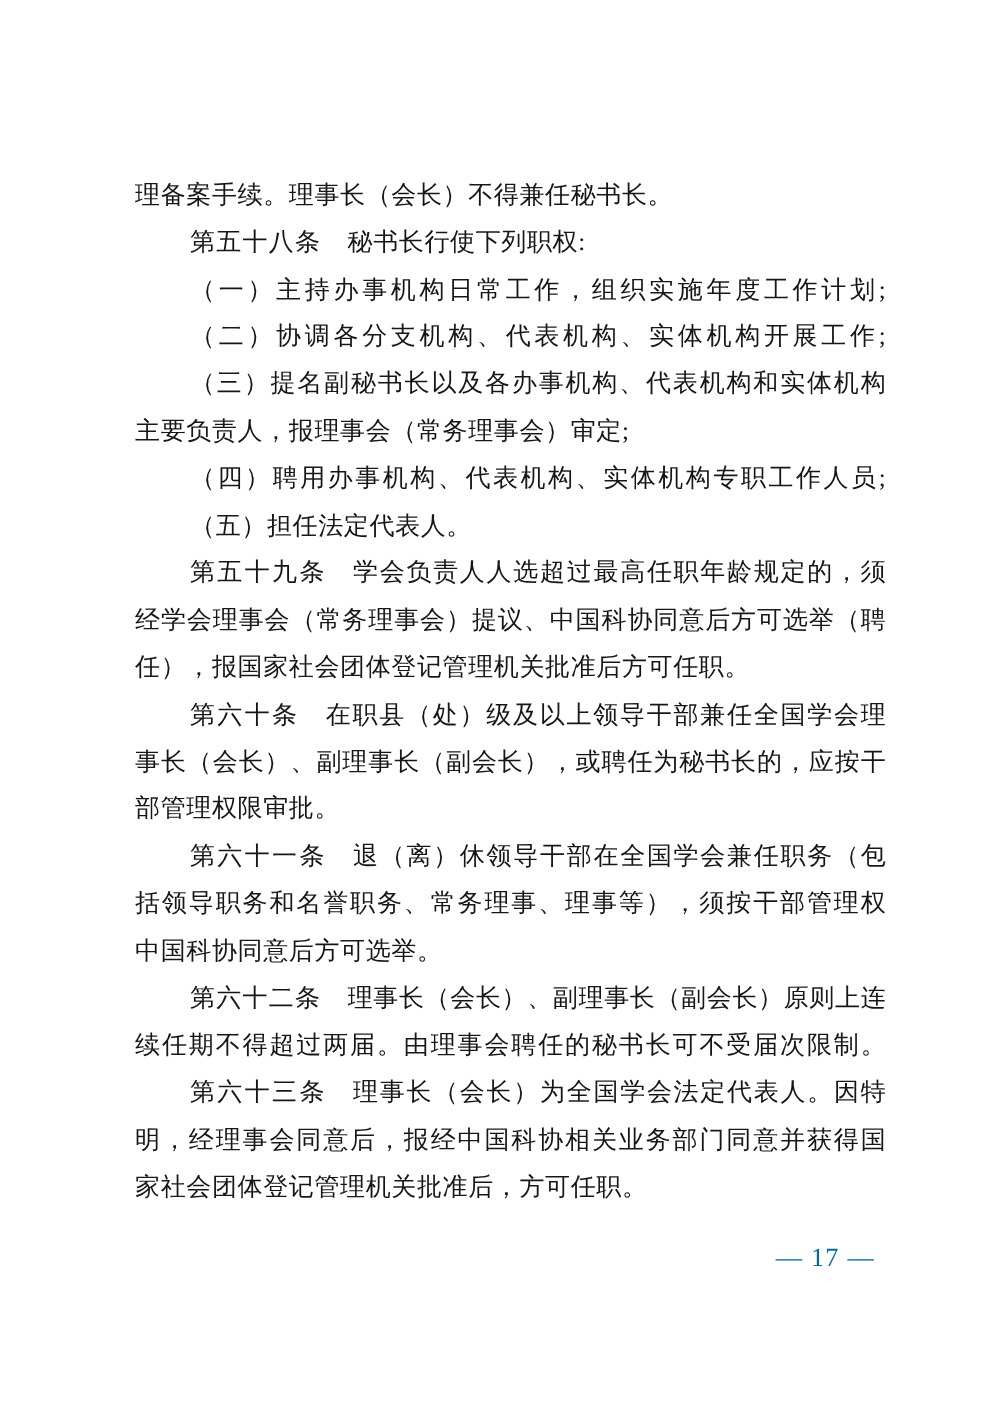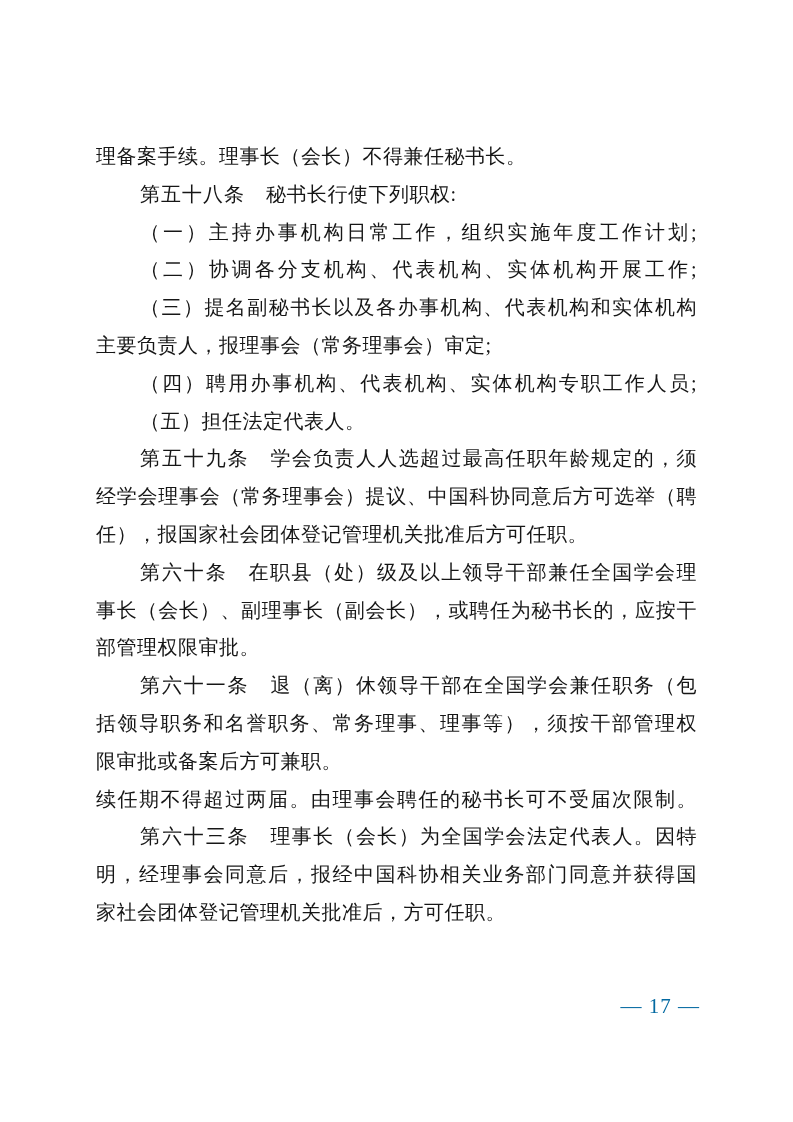--- a/index.html
+++ b/index.html
@@ -11,21 +11,21 @@
     position: relative;
     width: 793px;
     height: 1122px;
     background: #ffffff;
     overflow: hidden;
     font-family: "Liberation Serif", "DejaVu Serif", serif;
     color: #161616;
   }
   .textblock {
     position: absolute;
-    left: 96px;
+    left: 108px;
     top: 138px;
     width: 601px;
   }
   .line {
     font-size: 20px;
     line-height: 37.8px;
     text-align: left;
     letter-spacing: 0.5px;
   }
   .line.justify {
@@ -65,20 +65,21 @@
       <div class="line indent justify"><span class="rest">（四）聘用办事机构、代表机构、实体机构专职工作人员;</span></div>
       <div class="line indent"><span class="rest">（五）担任法定代表人。</span></div>
       <div class="line indent justify"><b class="head">第五十九条</b><span class="rest">学会负责人人选超过最高任职年龄规定的，须</span></div>
       <div class="line justify"><span class="rest">经学会理事会（常务理事会）提议、中国科协同意后方可选举（聘</span></div>
       <div class="line"><span class="rest">任），报国家社会团体登记管理机关批准后方可任职。</span></div>
       <div class="line indent justify"><b class="head">第六十条</b><span class="rest">在职县（处）级及以上领导干部兼任全国学会理</span></div>
       <div class="line justify"><span class="rest">事长（会长）、副理事长（副会长），或聘任为秘书长的，应按干</span></div>
       <div class="line"><span class="rest">部管理权限审批。</span></div>
       <div class="line indent justify"><b class="head">第六十一条</b><span class="rest">退（离）休领导干部在全国学会兼任职务（包</span></div>
       <div class="line justify"><span class="rest">括领导职务和名誉职务、常务理事、理事等），须按干部管理权</span></div>
-      <div class="line"><span class="rest">限审批或备案后方可兼职。</span></div>
+      <div class="line"><span class="rest">中国科协同意后方可选举。</span></div>
+      <div class="line indent justify"><b class="head">第六十二条</b><span class="rest">理事长（会长）、副理事长（副会长）原则上连</span></div>
       <div class="line justify"><span class="rest">续任期不得超过两届。由理事会聘任的秘书长可不受届次限制。</span></div>
       <div class="line indent justify"><b class="head">第六十三条</b><span class="rest">理事长（会长）为全国学会法定代表人。因特</span></div>
       <div class="line justify"><span class="rest">明，经理事会同意后，报经中国科协相关业务部门同意并获得国</span></div>
       <div class="line"><span class="rest">家社会团体登记管理机关批准后，方可任职。</span></div>
     </div>
   <div class="pagenum">— 17 —</div>
 </div>
 
 </body></html>

